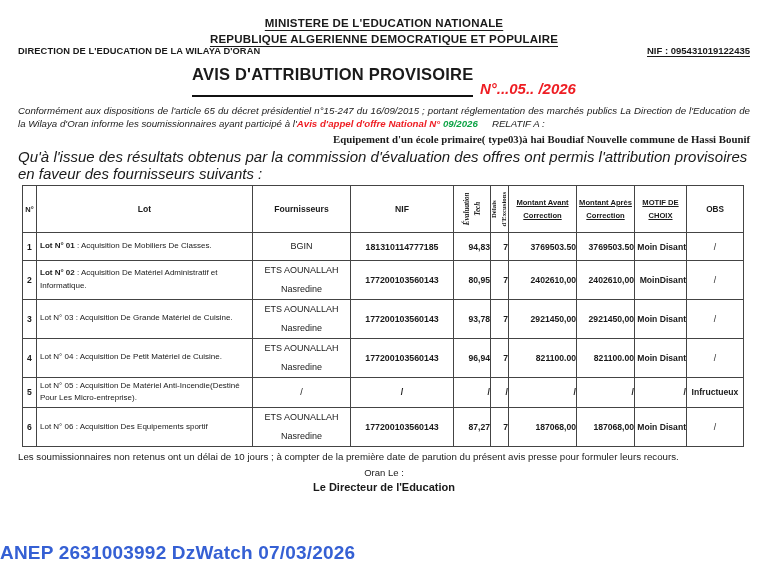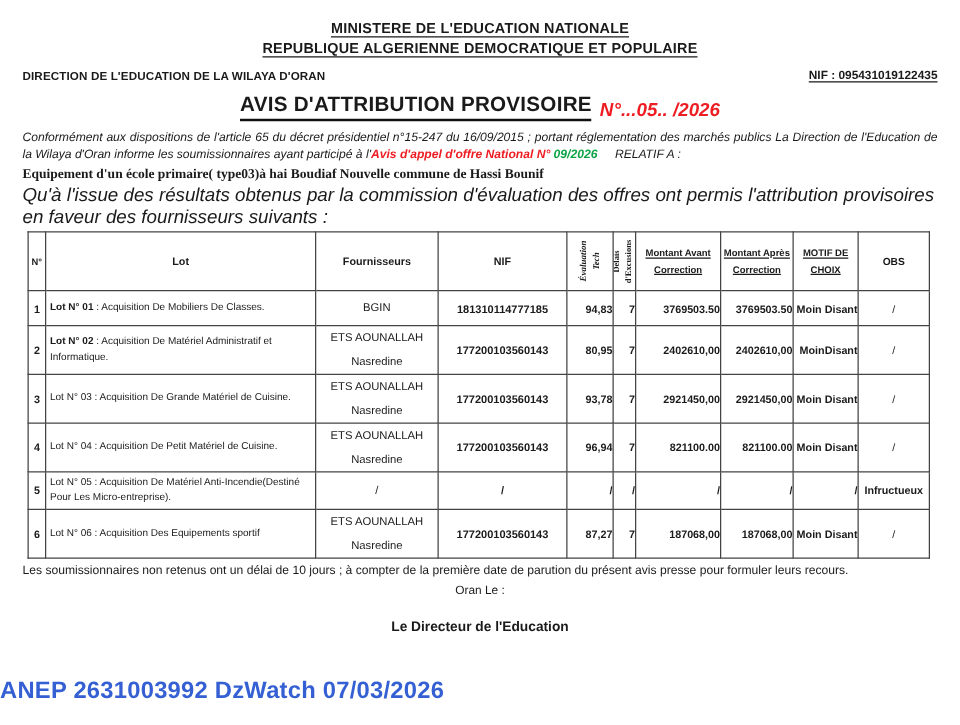--- a/index.html
+++ b/index.html
@@ -16,41 +16,41 @@
     font-family:"Liberation Sans", sans-serif;color:var(--ink);
   }
   .page{width:768px;height:580px;padding:10px 18px 0 18px;position:relative;}
 
   .c{text-align:center;}
   .hdr-line{font-weight:bold;font-size:11.5px;letter-spacing:.2px;}
   .hdr-line .u{text-decoration:underline;text-underline-offset:3px;}
   .hdr-line1{margin-top:4px;}
   .hdr-line2{margin-top:7px;}
 
-  .org-row{display:flex;justify-content:space-between;align-items:flex-end;margin-top:10px;}
+  .org-row{display:flex;justify-content:space-between;align-items:flex-end;}
   .direction{font-weight:bold;font-size:9.3px;letter-spacing:.1px;}
   .nif-top{font-weight:bold;font-size:9.5px;text-decoration:underline;text-underline-offset:2px;}
 
   .title-row{margin-top:9px;text-align:center;white-space:nowrap;}
   .title-main{
     display:inline-block;font-weight:bold;font-size:16.5px;letter-spacing:.2px;
-    border-bottom:2px solid #111;padding-bottom:1px;
+    border-bottom:2px solid #111;padding-bottom:11px;
   }
   .title-num{
     display:inline-block;font-weight:bold;font-style:italic;font-size:15px;
     color:var(--red);margin-left:2px;vertical-align:bottom;
   }
 
   .intro{margin-top:7px;font-style:italic;font-size:9.7px;line-height:1.35;text-align:justify;}
   .intro .red{color:var(--red);font-weight:bold;}
   .intro .green{color:var(--green);font-weight:bold;margin-top:19px;}
   .intro .relatif{font-style:italic;padding-left:14px;}
 
   .subject{
-    margin-top:3px;text-align:left;font-family:"Liberation Serif", serif;
+    margin-top:3px;text-align:right;font-family:"Liberation Serif", serif;
     font-weight:bold;font-size:10.8px;
   }
   .result-line{margin-top:3px;font-style:italic;font-size:15px;}
 
   table{
     border-collapse:collapse;table-layout:fixed;width:722px;margin:3px 0 0 4px;
     border:1.5px solid #333;
   }
   col.c-num{width:14px;}  col.c-lot{width:216px;} col.c-four{width:98px;}
   col.c-nif{width:103px;} col.c-eval{width:37px;} col.c-del{width:18px;}
@@ -81,21 +81,21 @@
   td.cell-lot{font-size:8px;text-align:left;padding:2px 3px;line-height:1.6;}
   td.cell-lot .lp-bold{font-weight:bold;}
   td.cell-four{font-weight:normal;font-size:9px;text-align:center;line-height:2.1;}
   td.cell-nif{font-weight:bold;font-size:8.8px;text-align:center;}
   td.cell-mid{font-weight:bold;font-size:8.6px;text-align:right;}
   td.cell-obs{font-size:8.6px;text-align:center;}
   td.cell-obs.b{font-weight:bold;}
 
   .recours{margin-top:4px;font-size:9.7px;}
   .oran-le{margin-top:5px;text-align:center;font-size:9.5px;}
-  .directeur{margin-top:18px;text-align:center;font-weight:bold;font-size:11px;}
+  .directeur{margin-top:3px;text-align:center;font-weight:bold;font-size:11px;}
 
   .anep{
     position:absolute;left:0;right:0;bottom:16px;text-align:left;
     font-weight:bold;font-size:19px;color:var(--blue);letter-spacing:.2px;
   }
 </style>
 </head>
 <body>
 
 <div class="page">

